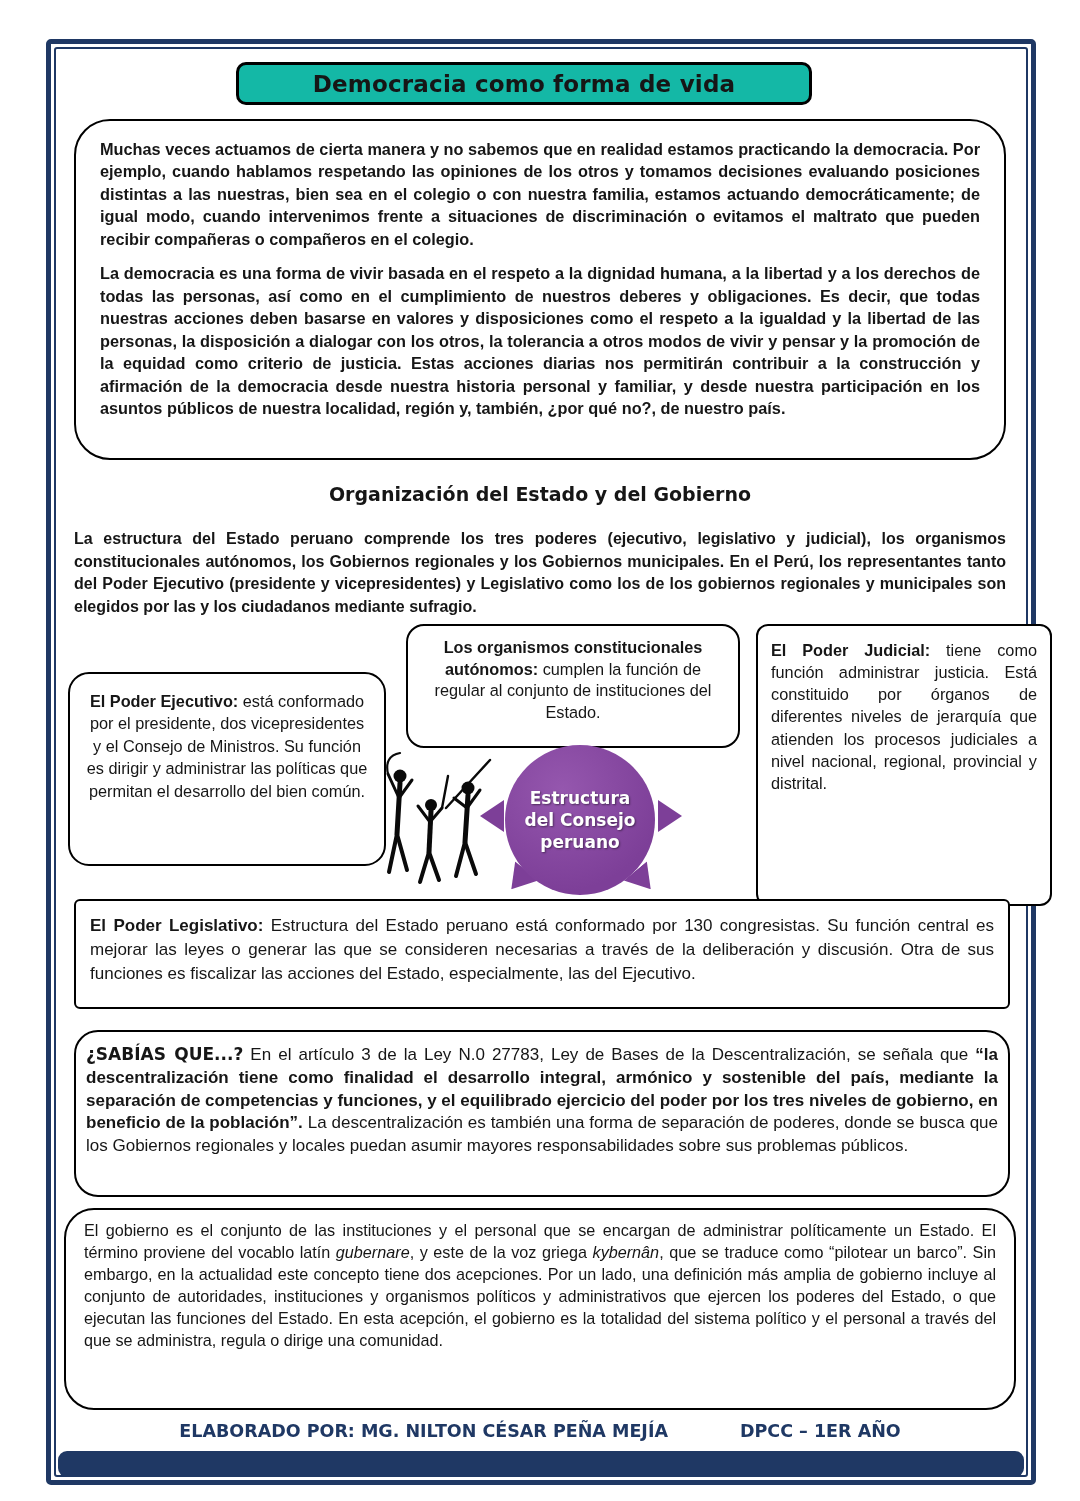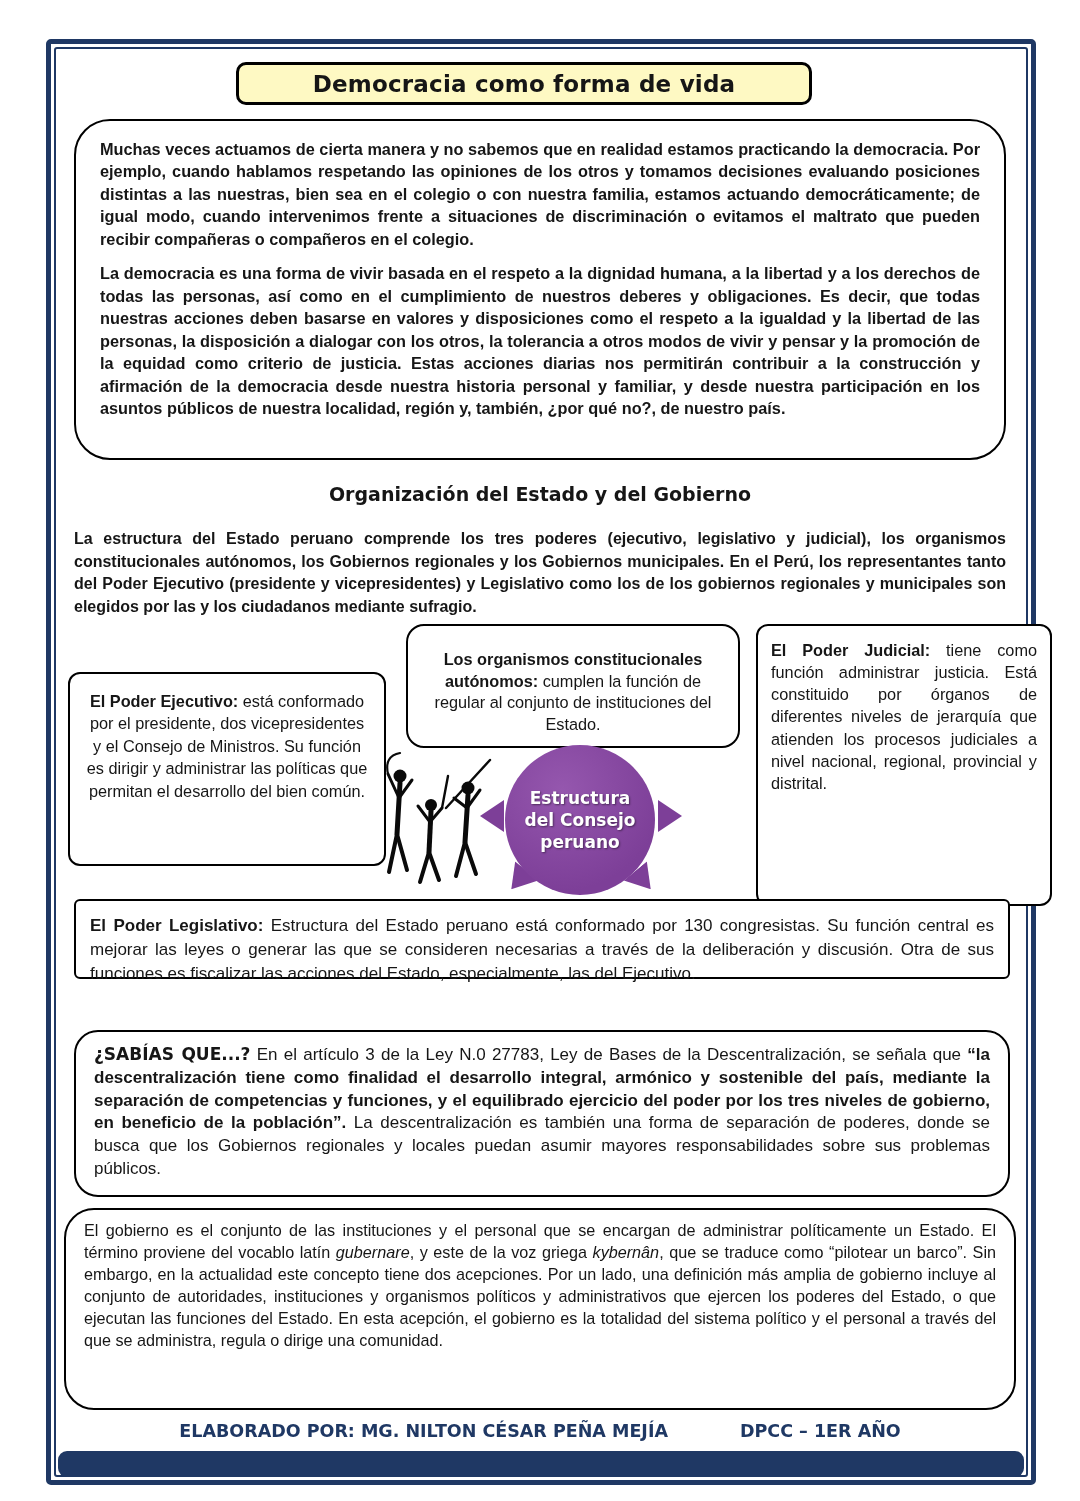--- a/index.html
+++ b/index.html
@@ -6,63 +6,63 @@
   html,body { background:#fff; }
   body {
     width:1080px; height:1501px; position:relative; overflow:hidden;
     font-family:"Liberation Sans", sans-serif; color:#161616;
   }
   .frame { position:absolute; left:46px; top:39px; width:990px; height:1446px;
            border:5px solid var(--navy,#1f3864); border-radius:5px; }
   .frame-inner { position:absolute; inset:3px; border:2px solid var(--navy,#1f3864); border-radius:3px; }
 
   .title-box { position:absolute; left:236px; top:62px; width:576px; height:43px;
-    border:3px solid #000; border-radius:10px; background:#fef9c3;
+    border:3px solid #000; border-radius:10px; background:#14b8a6;
     display:flex; align-items:center; justify-content:center;
     font:700 23px "DejaVu Sans", sans-serif; letter-spacing:.2px; }
 
   .card { position:absolute; background:#fff; border:2.5px solid #000; }
   .just { text-align:justify; }
   .ctr { text-align:center; }
   b { font-weight:700; }
   .chunk { font-family:"DejaVu Sans", sans-serif; }
 
   .intro-card { left:74px; top:119px; width:932px; height:341px; border-radius:36px;
     padding:17px 24px; font-size:16.3px; line-height:1.38;font-weight:bold; }
   .intro-card p + p { margin-top:12px; }
 
   .section-heading { position:absolute; left:0; top:483px; width:1080px; text-align:center;
     font:700 19px "DejaVu Sans", sans-serif; }
   .section-intro { position:absolute; left:74px; top:528px; width:932px;
     font-size:16px; line-height:1.42;font-weight:bold; }
 
-  .ejec { left:68px; top:672px; width:318px; height:194px; border-radius:12px;
+  .ejec { left:68px; top:672px; width:318px; height:194px; border-radius:21px;
     padding:16px 14px; font-size:16.3px; line-height:1.38; }
   .auto { left:406px; top:624px; width:334px; height:124px; border-radius:18px;
-    padding:23px 12px; font-size:16.3px; line-height:1.32; }
+    padding:11px 12px; font-size:16.3px; line-height:1.32; }
   .judi { left:756px; top:624px; width:296px; height:282px; border-radius:12px;
     padding:13px 13px; font-size:16.3px; line-height:1.36; }
 
   .circle { position:absolute; left:505px; top:745px; width:150px; height:150px; border-radius:50%;
     background:radial-gradient(circle at 38% 30%, #9557ae, var(--purple,#7d3f98) 72%);
     color:#fff; display:flex; flex-direction:column; align-items:center; justify-content:center;
     font:700 17px "DejaVu Sans", sans-serif; line-height:1.3; text-shadow:1px 1px 2px rgba(0,0,0,.45); }
 
   .arr { position:absolute; background:var(--purple,#7d3f98); }
   .arr-l { left:480px; top:800px; width:24px; height:32px; clip-path:polygon(100% 0,100% 100%,0 50%); }
   .arr-r { left:658px; top:800px; width:24px; height:32px; clip-path:polygon(0 0,0 100%,100% 50%); }
   .arr-bl { left:504px; top:868px; width:30px; height:24px; clip-path:polygon(0 0,100% 0,50% 100%); transform:rotate(40deg); }
   .arr-br { left:628px; top:868px; width:30px; height:24px; clip-path:polygon(0 0,100% 0,50% 100%); transform:rotate(-40deg); }
 
   .dancers { position:absolute; left:384px; top:750px; }
 
-  .legi { left:74px; top:899px; width:936px; height:80px; border-radius:6px;
+  .legi { left:74px; top:899px; width:936px; height:110px; border-radius:6px;
     padding:13px 14px; font-size:17px; line-height:1.42; }
   .sabi { left:74px; top:1030px; width:936px; height:167px; border-radius:24px;
-    padding:11px 18px; font-size:17px; line-height:1.34; }
+    padding:11px 10px; font-size:17px; line-height:1.34; }
 
   .gobi { left:64px; top:1208px; width:952px; height:202px; border-radius:30px;
     padding:9px 18px 10px; font-size:16.2px; line-height:1.36; }
   .gobi h3 { text-align:center; font:700 15.5px "Liberation Sans", sans-serif; margin:3px 0 9px; }
 
   .footer { position:absolute; left:0; top:1421px; width:1080px; display:flex;
     justify-content:center; gap:72px; color:var(--navy,#1f3864);
     font:700 17.5px "DejaVu Sans", sans-serif; }
   .bottom-bar { position:absolute; left:58px; top:1451px; width:966px; height:26px;
     background:var(--navy,#1f3864); border-radius:9px; }

